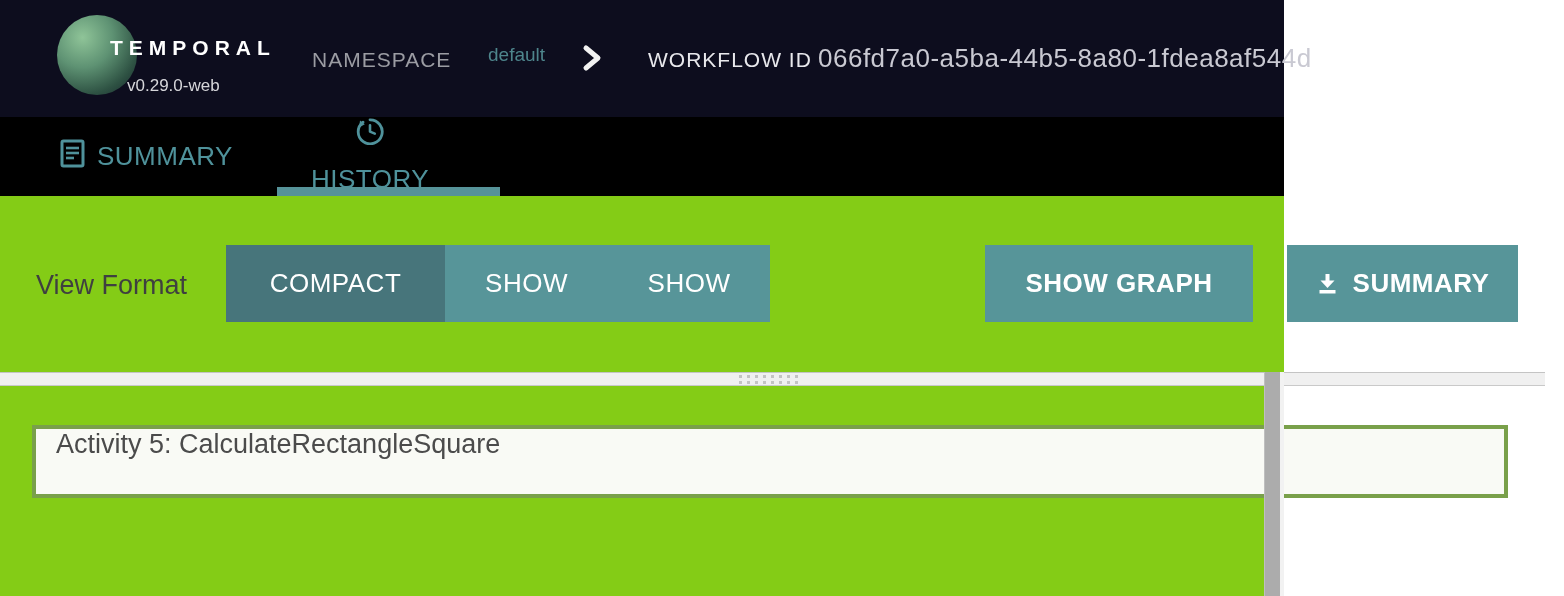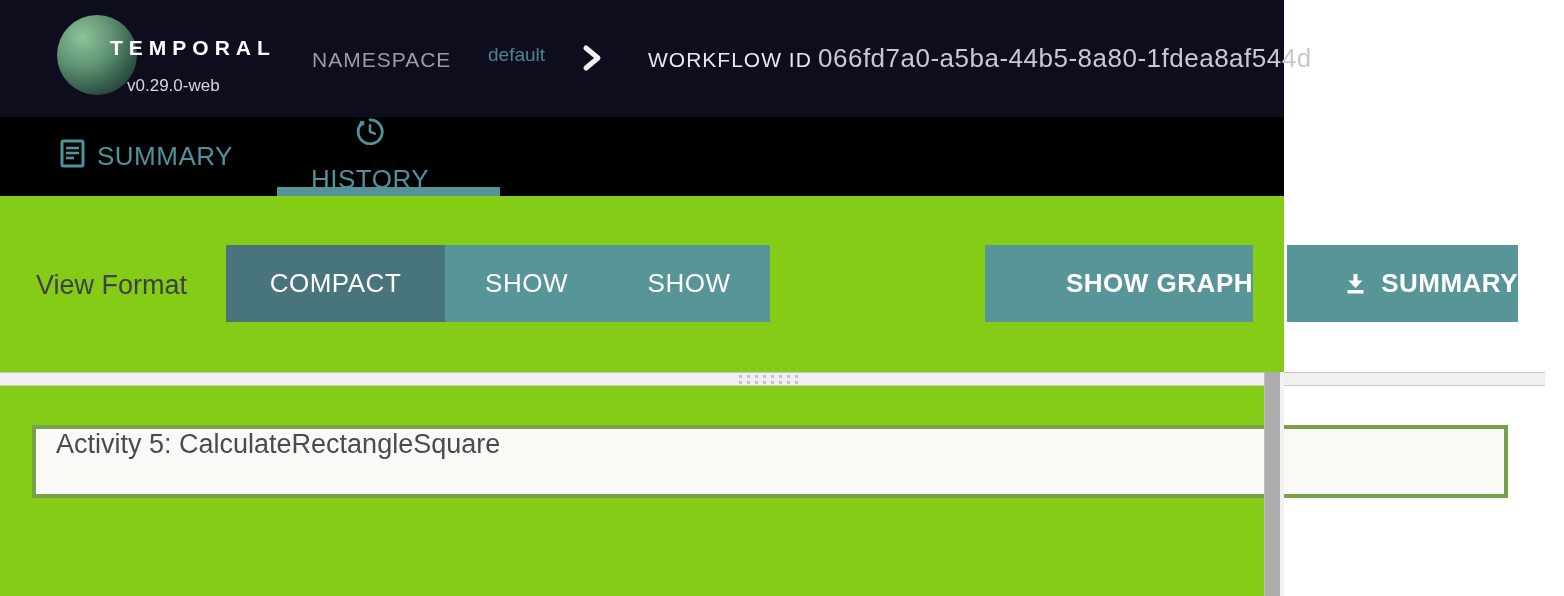--- a/index.html
+++ b/index.html
@@ -32,21 +32,21 @@
   .view-format-label { position:absolute; left:36px; top:270px; font-size:27px; color:#3f4040;text-align:center; }
   .seg-control { position:absolute; left:226px; top:245px; height:77px; display:flex; }
   .seg { height:100%; display:flex; align-items:center; justify-content:center; color:#ffffff;
          font-size:26px; font-weight:normal; letter-spacing:.5px; background:#579599; cursor:pointer; border:none; }
   .seg.selected { background:#47757b; }
   .seg-compact { width:219px; }
   .seg-grid { width:163px; }
   .seg-json { width:162px; }
   .btn { position:absolute; top:245px; height:77px; background:#579599; color:#ffffff; border:none;
          font-family:"Liberation Sans", sans-serif; font-size:26px; font-weight:bold; letter-spacing:.5px;
-         display:flex; align-items:center; justify-content:flex-end; gap:14px; cursor:pointer; }
+         display:flex; align-items:center; justify-content:center; gap:14px; cursor:pointer; }
   .btn-show-graph { left:985px; width:268px; }
   .btn-export { left:1287px; width:231px; }
 
   
   .splitter { position:absolute; left:0; top:372px; width:1545px; height:14px; background:#f0f0f0;
               border-top:1.5px solid #c4c4c4; border-bottom:1.5px solid #c9c9c9; cursor:row-resize; }
   .grip { position:absolute; left:739px; top:2px; width:62px; }
   .grip-row { height:3px; margin-bottom:3px;
     background-image:repeating-linear-gradient(to right, #c3c3c3 0 3px, transparent 3px 8px); }
 

